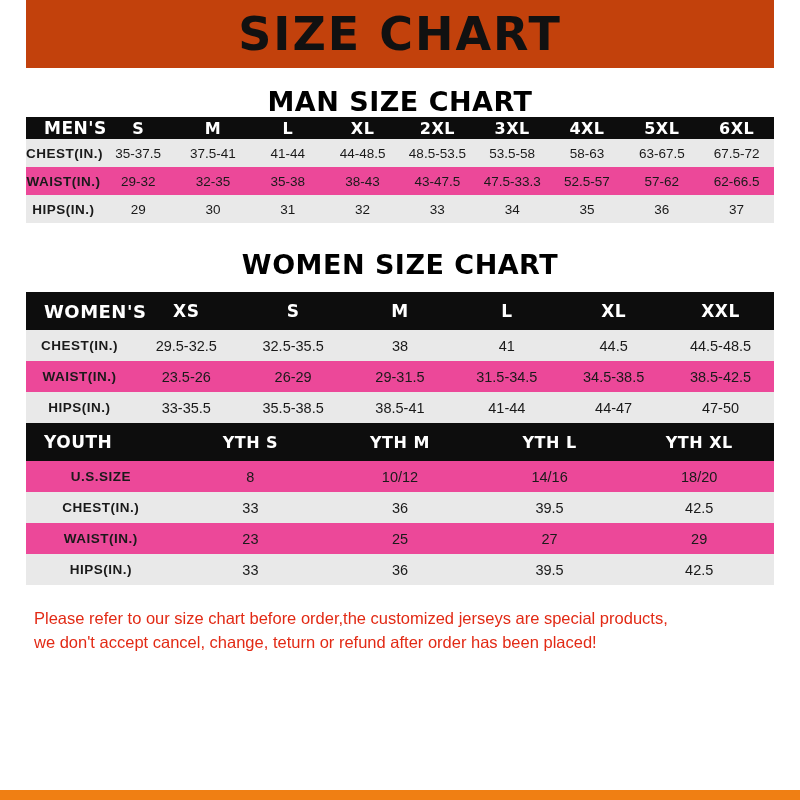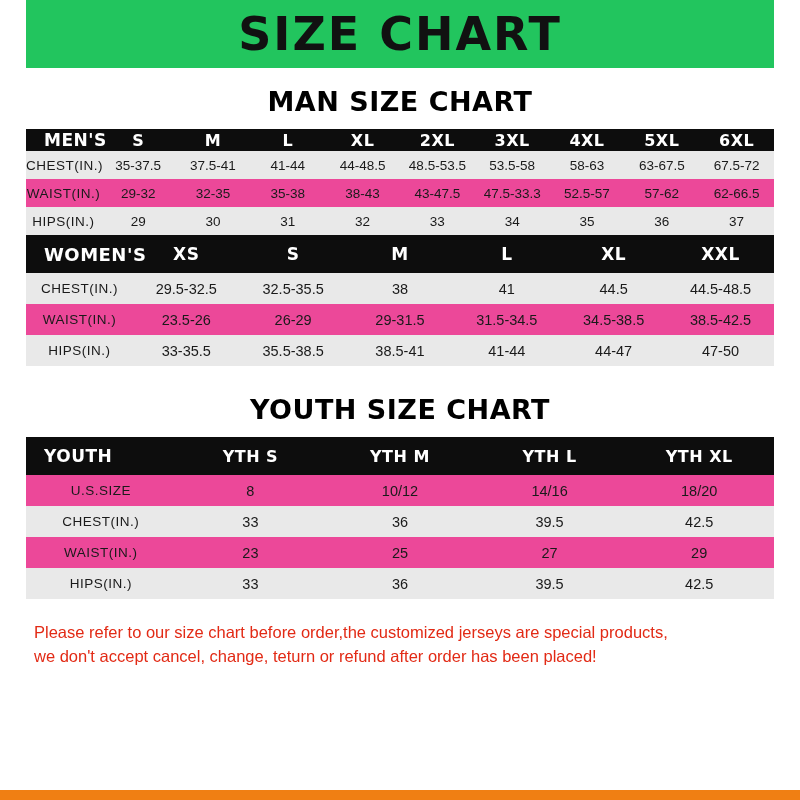--- a/index.html
+++ b/index.html
@@ -17,21 +17,21 @@
     width: 800px;
     height: 800px;
     position: relative;
     background: #ffffff;
     display: flex;
     flex-direction: column;
   }
   
   .banner {
     height: 68px;
-    background: #22c55e;
+    background: #c2410c;
     display: flex;
     align-items: center;
     justify-content: center;
     position: relative;
   }
   .banner-title {
     font-family: "DejaVu Sans", sans-serif;
     font-weight: bold;
     font-size: 46px;
     letter-spacing: 2px;
@@ -61,21 +61,21 @@
     box-sizing: border-box;
   }
   .section-title {
     text-align: center;
     font-family: "DejaVu Sans", sans-serif;
     font-weight: bold;
     font-size: 27px;
     color: #000000;
     letter-spacing: 0.5px;
   }
-  .sec-man .section-title { margin: 18px 0 12px; }
+  .sec-man .section-title { margin: 18px 0 0; }
   .sec-women .section-title { margin: 26px 0 12px; }
   .sec-youth .section-title { margin: 28px 0 12px; }
 
   table.size-table {
     width: 100%;
     border-collapse: collapse;
     table-layout: fixed;
   }
   table.size-table th,
   table.size-table td {
@@ -94,21 +94,21 @@
     font-size: 16px;
     height: 22px;
     letter-spacing: 0.5px;
   }
   table.size-table thead th.rowlabel {
     text-align: left;
     padding-left: 18px;
     font-size: 17px;
   }
   table.size-table tbody td.rowlabel {
-    font-weight: normal;
+    font-weight: bold;
     letter-spacing: 0.5px;
     font-size: 13.5px;
     text-align: center;
   }
   tr.band-light td { background: #e9e9e9; }
   tr.band-dark td { background: #ec4899; }
 
   
   .sec-women table.size-table thead th { font-size: 17px; height: 38px; }
   .sec-women table.size-table th,
@@ -201,20 +201,21 @@
             <td>34</td>
             <td>35</td>
             <td>36</td>
             <td>37</td>
           </tr>
         </tbody>
       </table>
     </div>
 
     <div class="sec-women">
+      <div class="section-title">WOMEN SIZE CHART</div>
       <table class="size-table">
         <thead>
           <tr>
             <th class="rowlabel">WOMEN'S</th>
             <th>XS</th>
             <th>S</th>
             <th>M</th>
             <th>L</th>
             <th>XL</th>
             <th>XXL</th>
@@ -246,21 +247,20 @@
             <td>38.5-41</td>
             <td>41-44</td>
             <td>44-47</td>
             <td>47-50</td>
           </tr>
         </tbody>
       </table>
     </div>
 
     <div class="sec-youth">
-      <div class="section-title">YOUTH SIZE CHART</div>
       <table class="size-table">
         <thead>
           <tr>
             <th class="rowlabel">YOUTH</th>
             <th>YTH S</th>
             <th>YTH M</th>
             <th>YTH L</th>
             <th>YTH XL</th>
           </tr>
         </thead>

